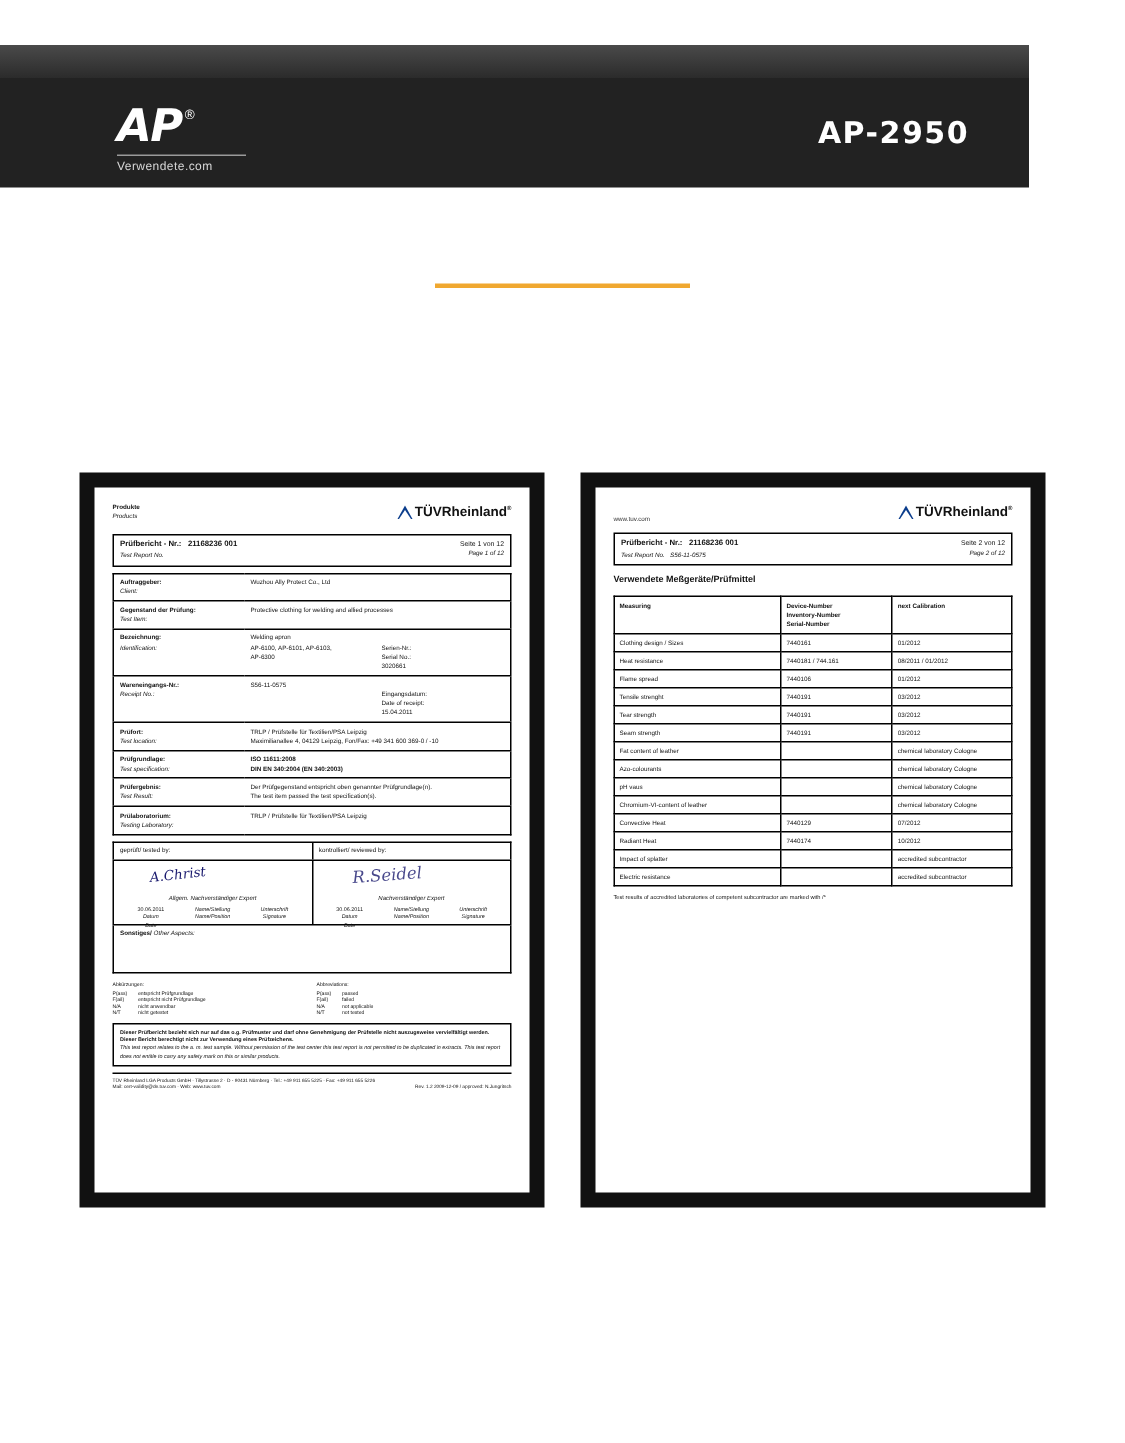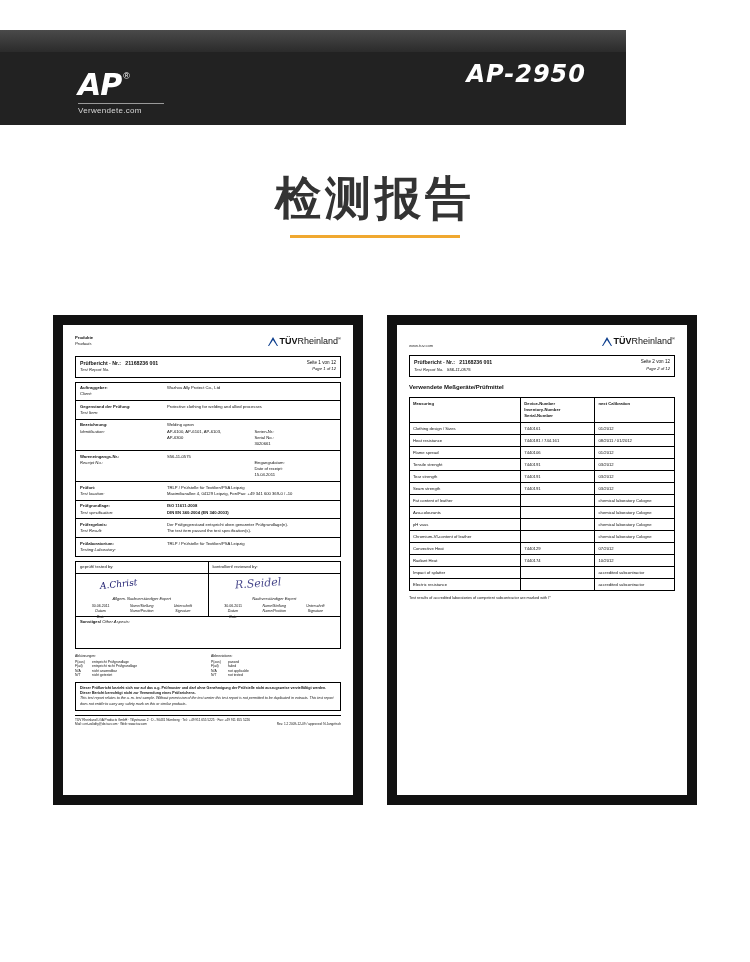--- a/index.html
+++ b/index.html
@@ -8,21 +8,21 @@
     background:#ffffff;
     font-family:"Liberation Sans", sans-serif;
     color:#000;
     position:relative;
     overflow:hidden;
   }
 
   
   .banner{
     position:relative;
-    width:626px;height:140px;
+    width:686px;height:140px;
     background:#ffffff;
     overflow:hidden;
   }
   .banner-bar{
     position:absolute;
     left:0;top:30px;
     width:750px;height:95px;
     background:#222222;
   }
   .banner-bar:before{
@@ -57,24 +57,24 @@
   .logo-reg{
     font-size:9px;color:#ffffff;margin-left:2px;margin-top:1px;
   }
   .logo-rule{
     width:86px;height:1px;background:#9a9a9a;margin-top:3px;
   }
   .logo-sub{
     font-size:8px;color:#d8d8d8;letter-spacing:.3px;margin-top:2px;
   }
   .model-no{
-    position:absolute;right:40px;top:60px;
+    position:absolute;right:40px;top:76px;
     font-family:"DejaVu Sans", sans-serif;
-    font-style:italic;font-weight:bold;
-    font-size:24px;color:#ffffff;letter-spacing:1px;
+    font-weight:bold;
+    font-size:20px;color:#ffffff;letter-spacing:1px;
   }
 
   
   .title-zone{
     position:absolute;left:0;top:175px;width:750px;text-align:center;
   }
   .title-cn{
     font-family:"DejaVu Sans", sans-serif;
     font-size:46px;font-weight:bold;color:#333333;letter-spacing:4px;
     line-height:1;
@@ -121,21 +121,21 @@
     position:relative;
   }
   .tuv-tri:after{
     content:"";position:absolute;left:-4px;top:3px;
     width:0;height:0;
     border-left:4px solid transparent;
     border-right:4px solid transparent;
     border-bottom:6px solid #ffffff;
   }
   .tuv-name{font-size:9px;font-weight:bold;color:#111;letter-spacing:0;}
-  .tuv-name i{font-style:normal;font-weight:normal;text-align:center;}
+  .tuv-name i{font-style:normal;font-weight:bold;text-align:center;}
   .tuv-reg{font-size:4px;vertical-align:super;}
 
   .prod-label{
     font-size:4.2px;font-weight:bold;margin-bottom:2px;
   }
   .prod-label em{display:block;font-style:italic;font-weight:normal;}
 
   
   .rep-box{
     border:1px solid #000;
@@ -249,21 +249,20 @@
       <span class="logo-reg">®</span>
     </div>
     <div class="logo-rule"></div>
     <div class="logo-sub">Verwendete.com</div>
   </div>
 
   <div class="model-no">AP-2950</div>
 </div>
 
 <div class="title-zone">
-  <div class="title-cn">检测报告</div>
   <div class="title-underline"></div>
 </div>
 
 <div class="panels">
 
   <div class="panel">
     <div class="sheet">
 
       <div class="tuv-head">
         <div class="prod-label">

